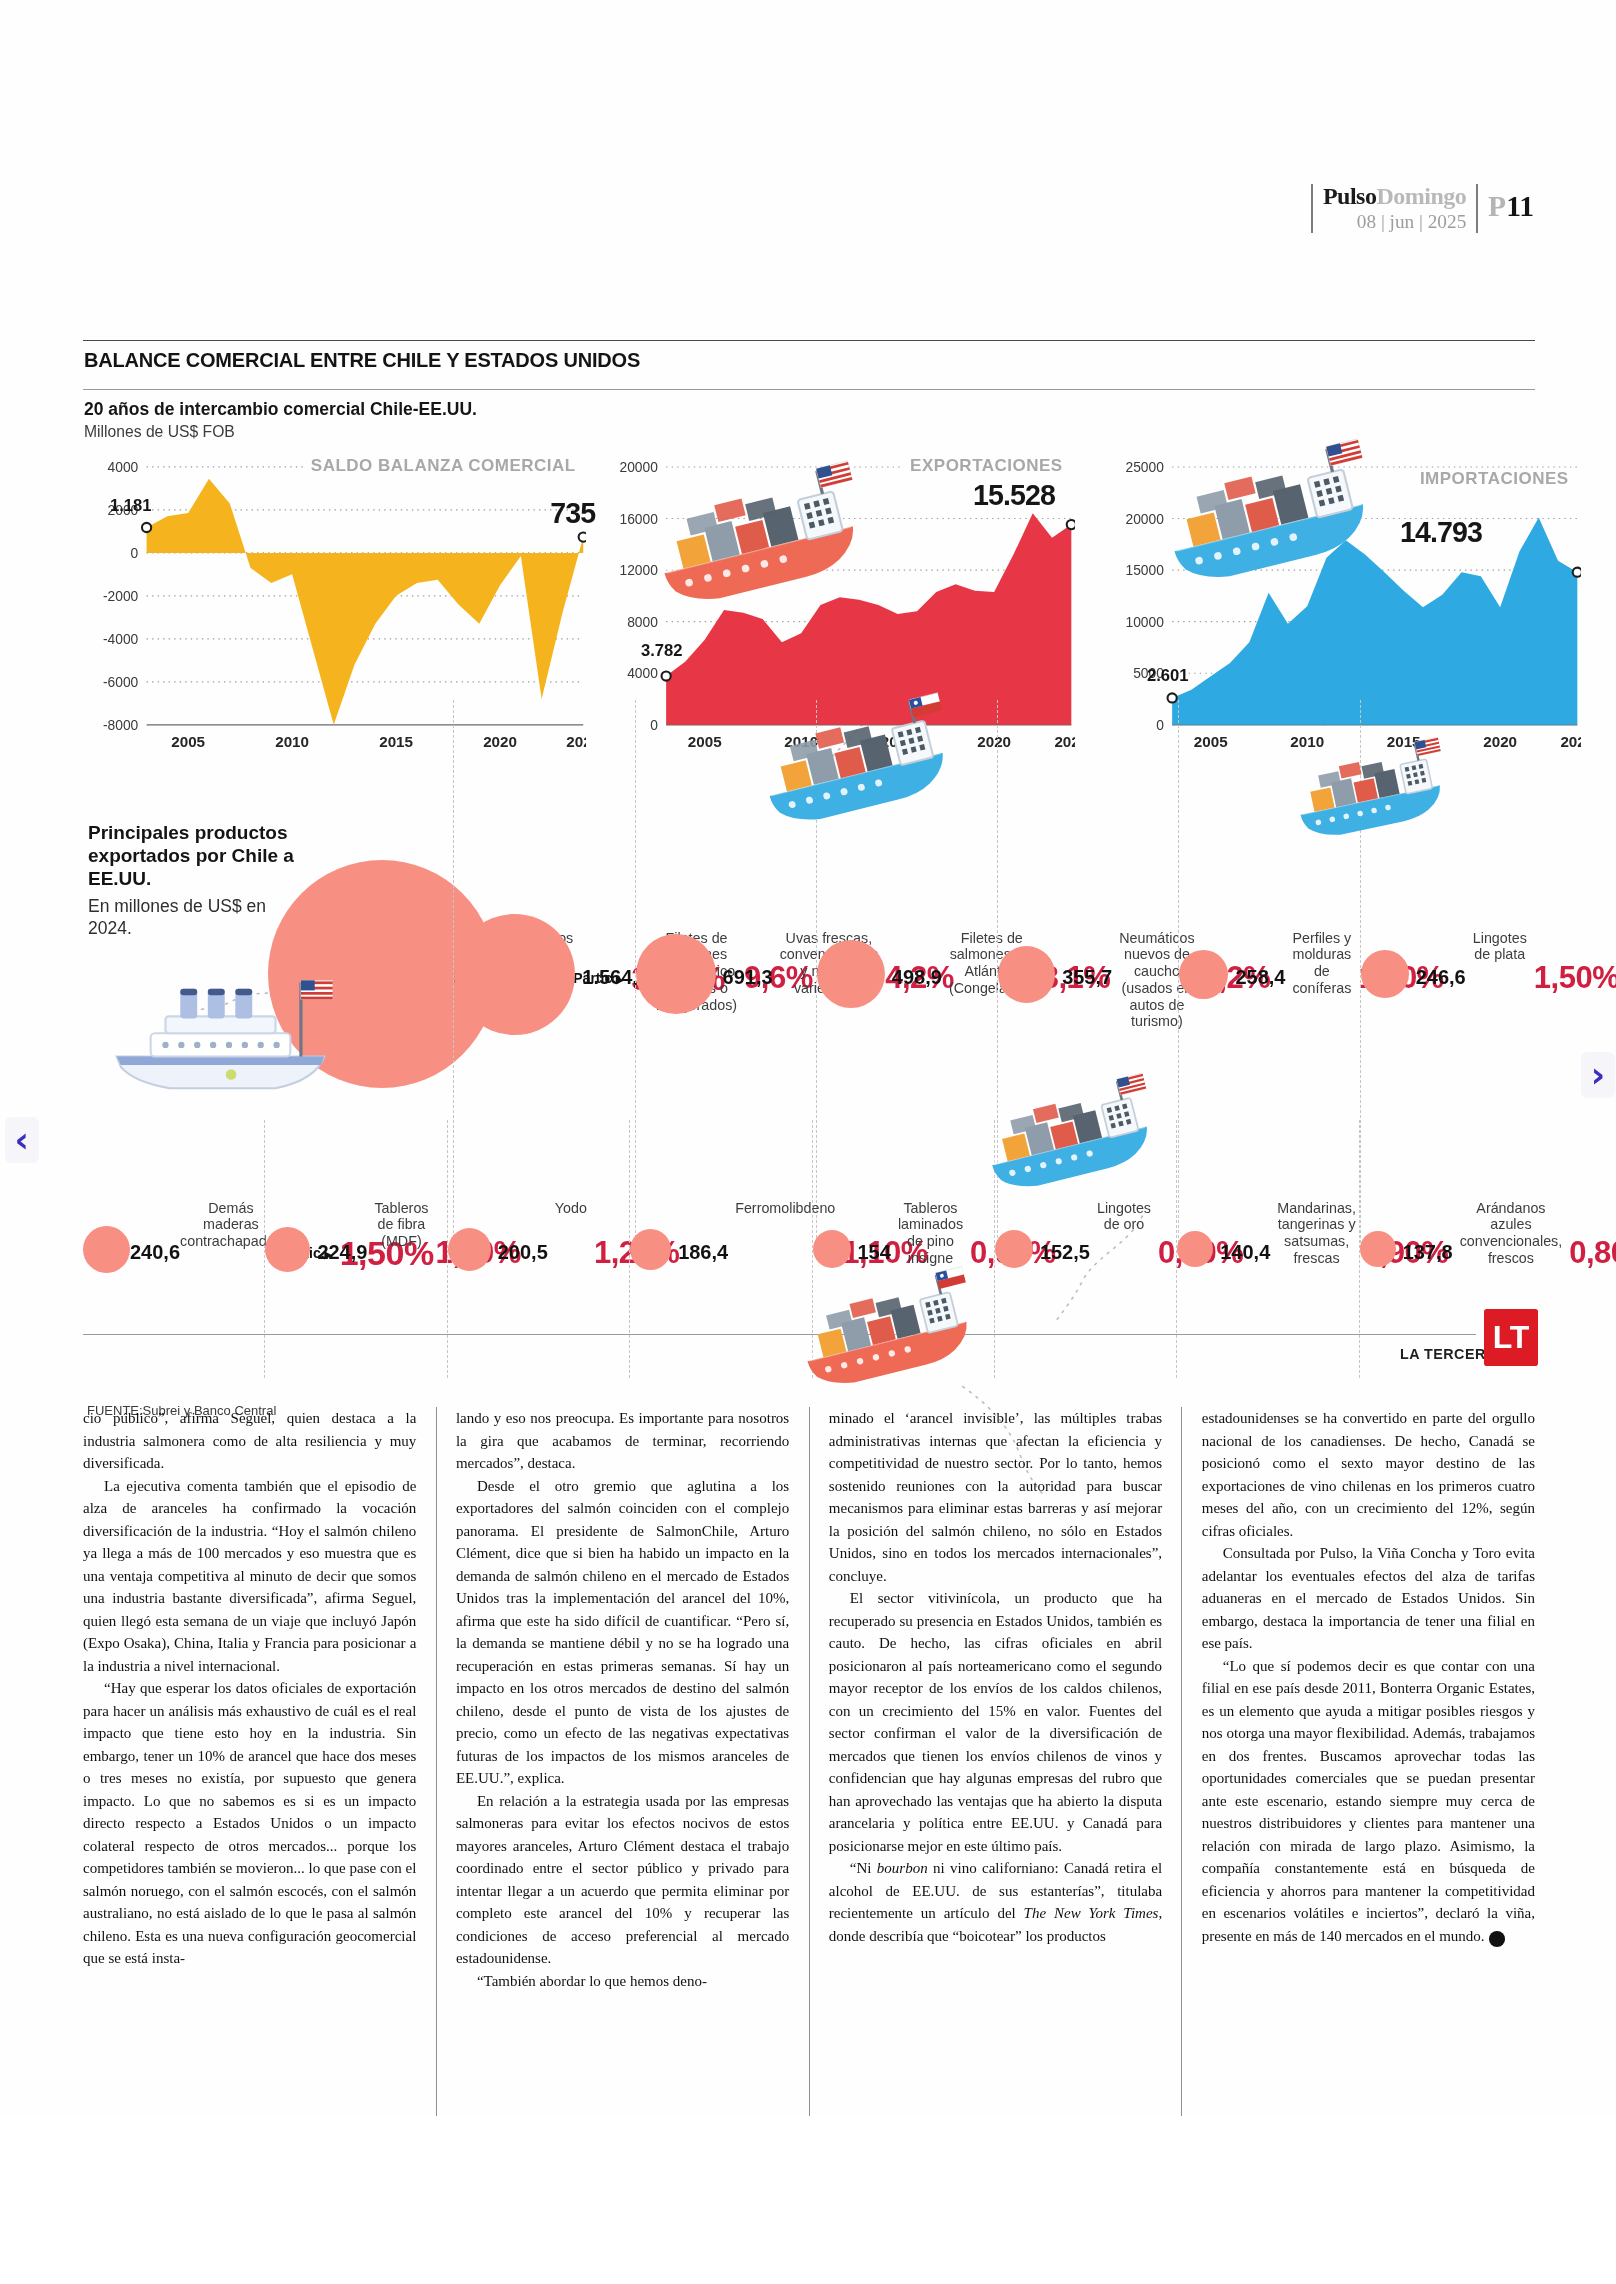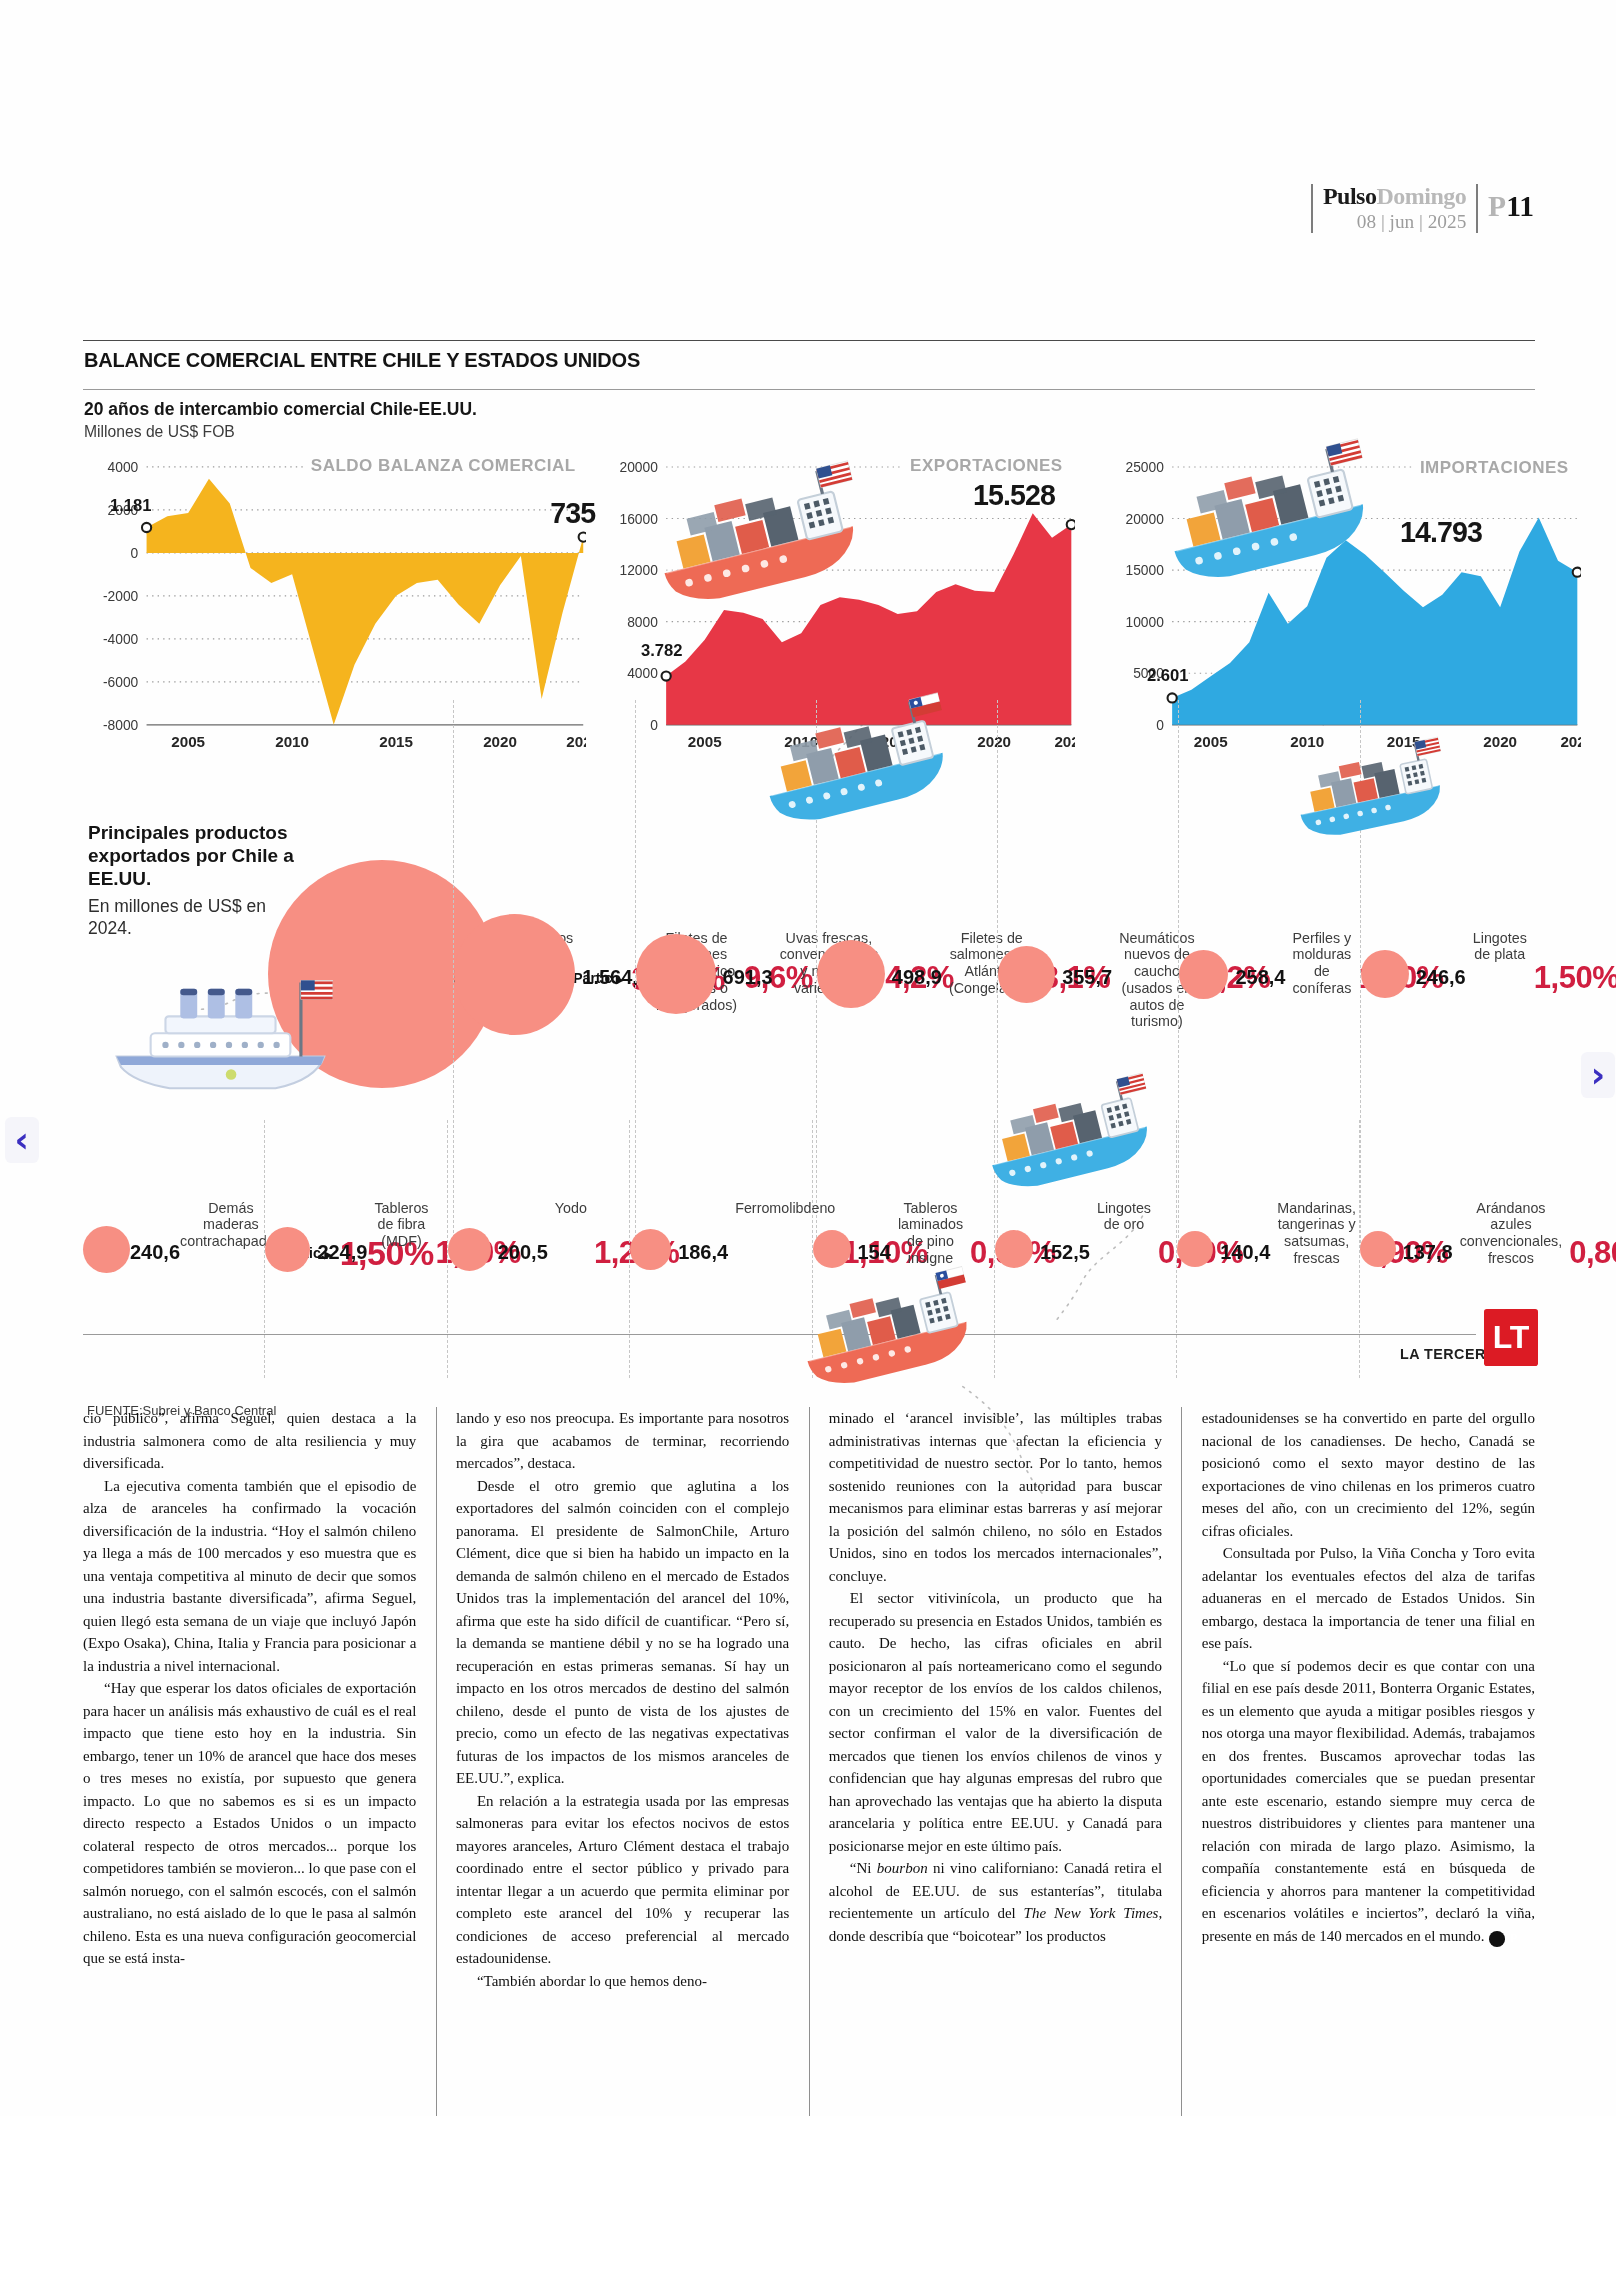--- a/index.html
+++ b/index.html
@@ -194,21 +194,21 @@
         <text x="130" y="599" text-anchor="end" font-size="30" fill="#3a3a3a" font-weight="500">0</text>
         <text x="231.8095238095238" y="636" text-anchor="middle" font-size="33" fill="#262626" font-weight="700">2005</text>
         <text x="441.3333333333333" y="636" text-anchor="middle" font-size="33" fill="#262626" font-weight="700">2010</text>
         <text x="650.8571428571429" y="636" text-anchor="middle" font-size="33" fill="#262626" font-weight="700">2015</text>
         <text x="860.3809523809524" y="636" text-anchor="middle" font-size="33" fill="#262626" font-weight="700">2020</text>
         <text x="1028" y="636" text-anchor="middle" font-size="33" fill="#262626" font-weight="700">2024</text>
         <path d="M148,529.7375999999999 L148.0,529.7 L189.9,511.8 L231.8,482.7 L273.7,453.6 L315.6,408.8 L357.5,301.3 L399.4,368.5 L441.3,330.4 L483.2,225.1 L525.1,187.0 L567.0,218.4 L609.0,256.5 L650.9,296.8 L692.8,332.6 L734.7,305.8 L776.6,256.5 L818.5,265.4 L860.4,332.6 L902.3,211.7 L944.2,137.8 L986.1,231.8 L1028.0,256.6 L1028.0,588.0 L148.0,588.0 Z" fill="#2fa9e1" fill-rule="nonzero"></path>
         <circle cx="148" cy="529.7375999999999" r="10" fill="#ffffff" stroke="#1d1d1b" stroke-width="4.5"></circle>
         <circle cx="1028" cy="256.6368" r="10" fill="#ffffff" stroke="#1d1d1b" stroke-width="4.5"></circle>
       </svg>
-      <div class="chart-title" style="left: 68px; width: 405px; top: 4px;"><span>IMPORTACIONES</span></div>
+      <div class="chart-title" style="left: 68px; width: 405px; top: 15px;"><span>IMPORTACIONES</span></div>
       <div class="pt-label" style="left: 43px; top: 212px;">2.601</div>
       <div class="pt-label big" style="right: 99px; top: 62px;">14.793</div>
     </div>
 
   <div class="pp-head">
     <div class="pp-bold">Principales productos exportados por Chile a EE.UU.</div>
     <div class="pp-note">En millones de US$ en 2024.</div>
   </div>
 
   <div class="prow r1" id="prow1" style="left:273px; top:700px; width:1268px; height:548px;">

